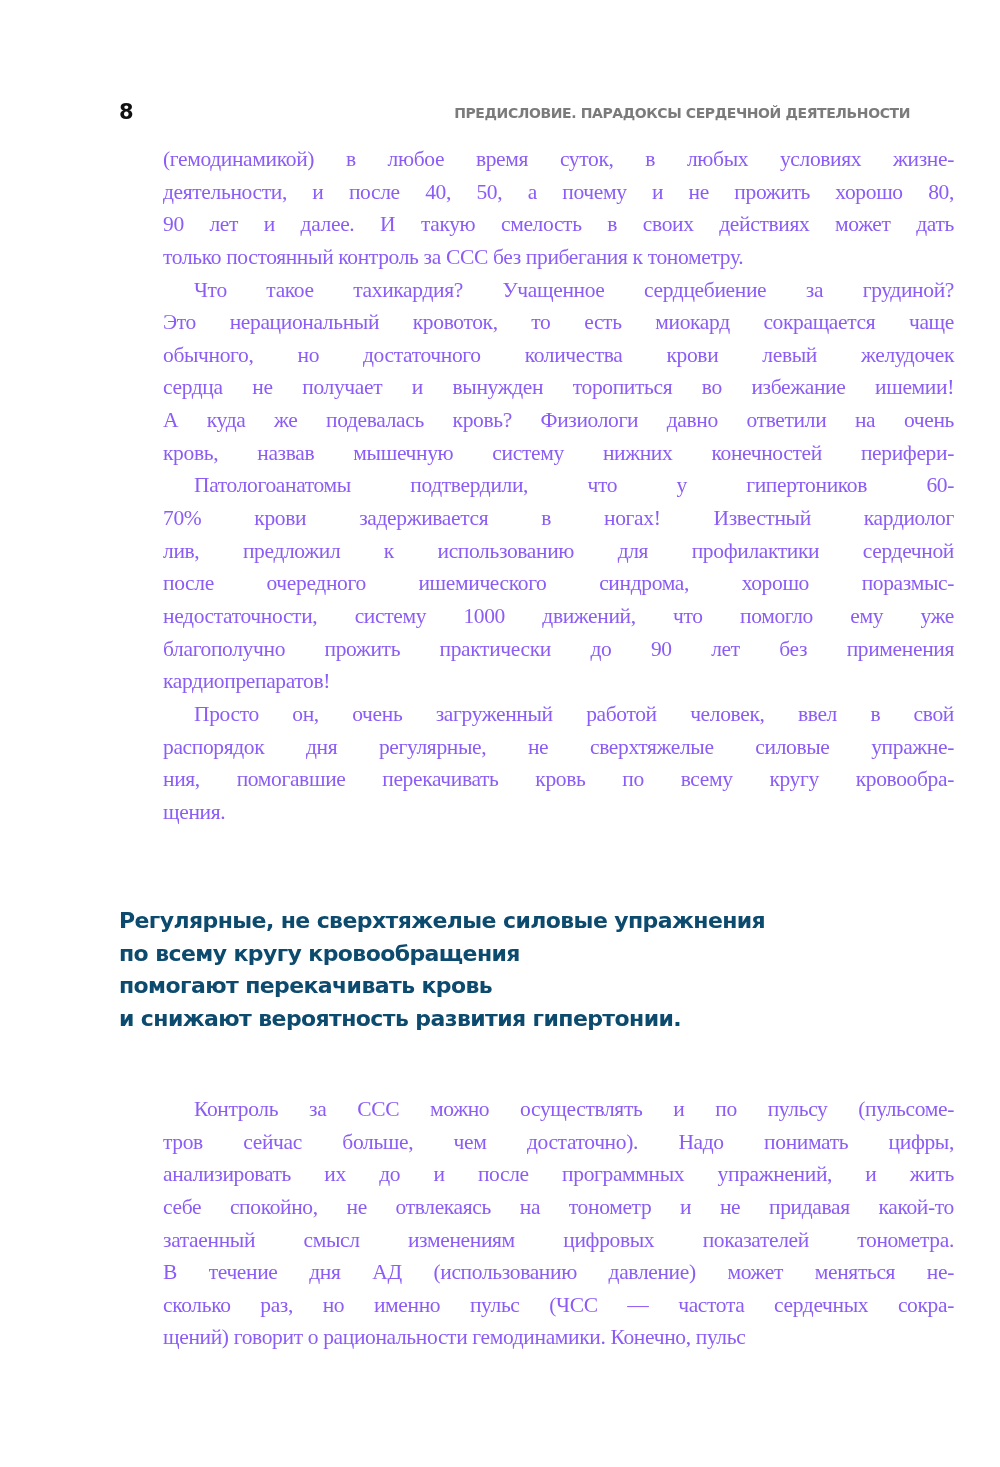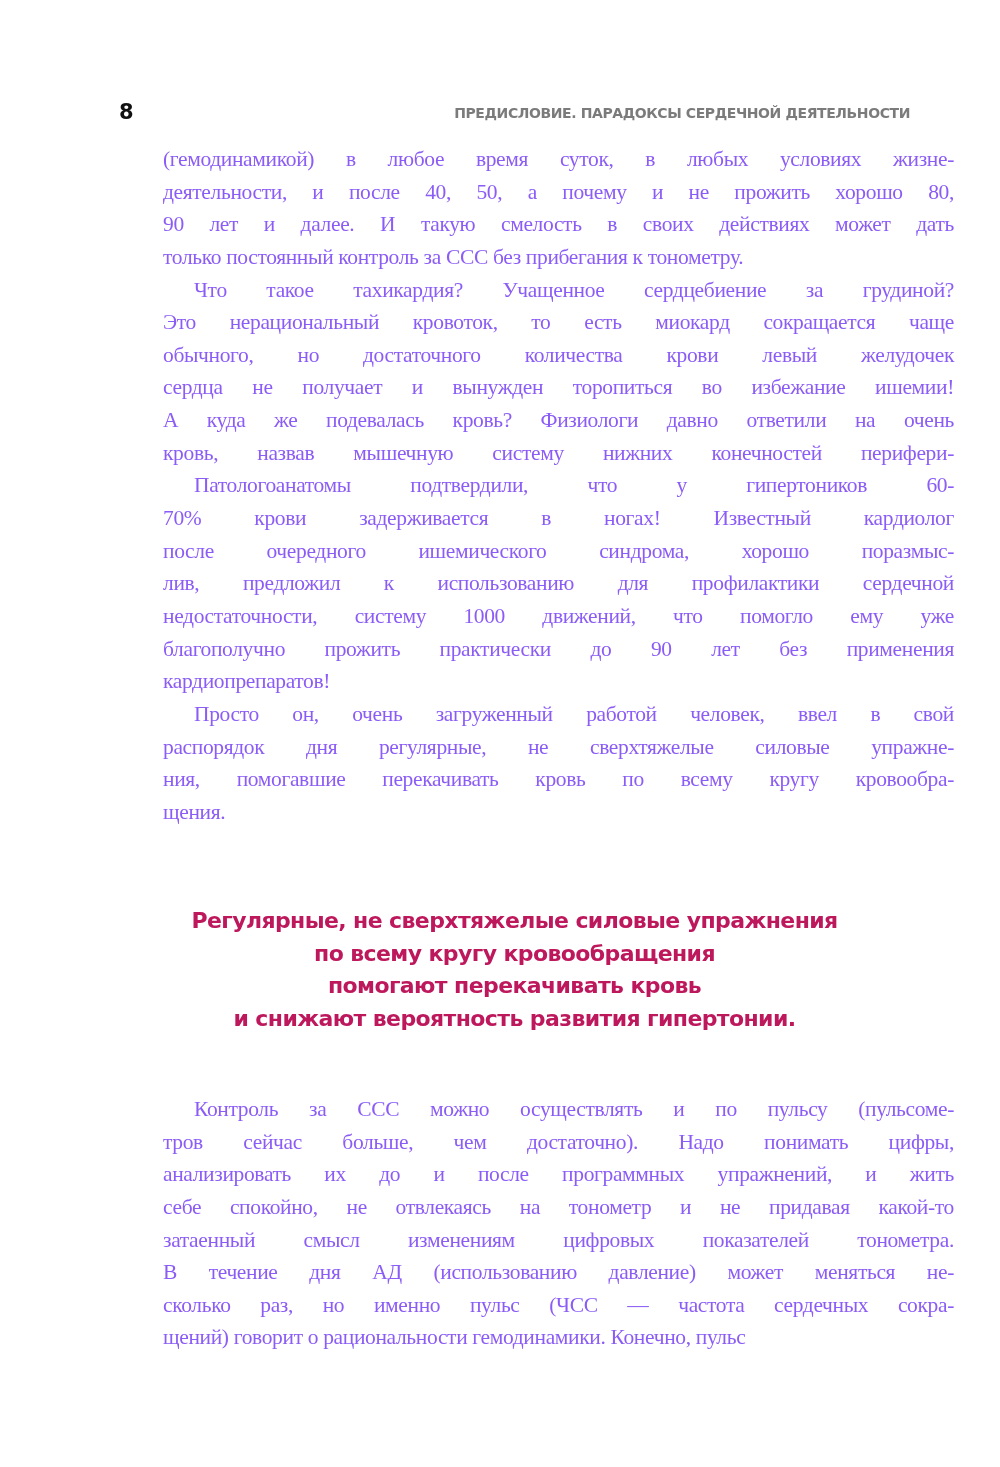--- a/index.html
+++ b/index.html
@@ -68,22 +68,22 @@
     }
     .callout {
       position: absolute;
       left: 119px;
       width: 791px;
       top: 905px;
       font-family: "DejaVu Sans", sans-serif;
       font-size: 22px;
       font-weight: bold;
       line-height: 32.5px;
-      color: #be185d;
-      text-align: center;
+      color: #0c4a6e;
+      text-align: left;
       letter-spacing: -0.6px;
     }
     .callout .cline {
       display: block;
       white-space: nowrap;
     }
   </style>
 </head>
 <body>
 
@@ -103,22 +103,22 @@
       <span class="line indent">Что такое тахикардия? Учащенное сердцебиение за грудиной?</span>
       <span class="line">Это нерациональный кровоток, то есть миокард сокращается чаще</span>
       <span class="line">обычного, но достаточного количества крови левый желудочек</span>
       <span class="line">сердца не получает и вынужден торопиться во избежание ишемии!</span>
       <span class="line">А куда же подевалась кровь? Физиологи давно ответили на очень</span>
       <span class="line">кровь, назвав мышечную систему нижних конечностей перифери-</span>
     </div>
     <div>
       <span class="line indent">Патологоанатомы подтвердили, что у гипертоников 60-</span>
       <span class="line">70% крови задерживается в ногах! Известный кардиолог</span>
+      <span class="line">лив, предложил к использованию для профилактики сердечной</span>
       <span class="line">после очередного ишемического синдрома, хорошо поразмыс-</span>
-      <span class="line">лив, предложил к использованию для профилактики сердечной</span>
       <span class="line">недостаточности, систему 1000 движений, что помогло ему уже</span>
       <span class="line">благополучно прожить практически до 90 лет без применения</span>
       <span class="line last">кардиопрепаратов!</span>
     </div>
     <div>
       <span class="line indent">Просто он, очень загруженный работой человек, ввел в свой</span>
       <span class="line">распорядок дня регулярные, не сверхтяжелые силовые упражне-</span>
       <span class="line">ния, помогавшие перекачивать кровь по всему кругу кровообра-</span>
       <span class="line last">щения.</span>
     </div>

